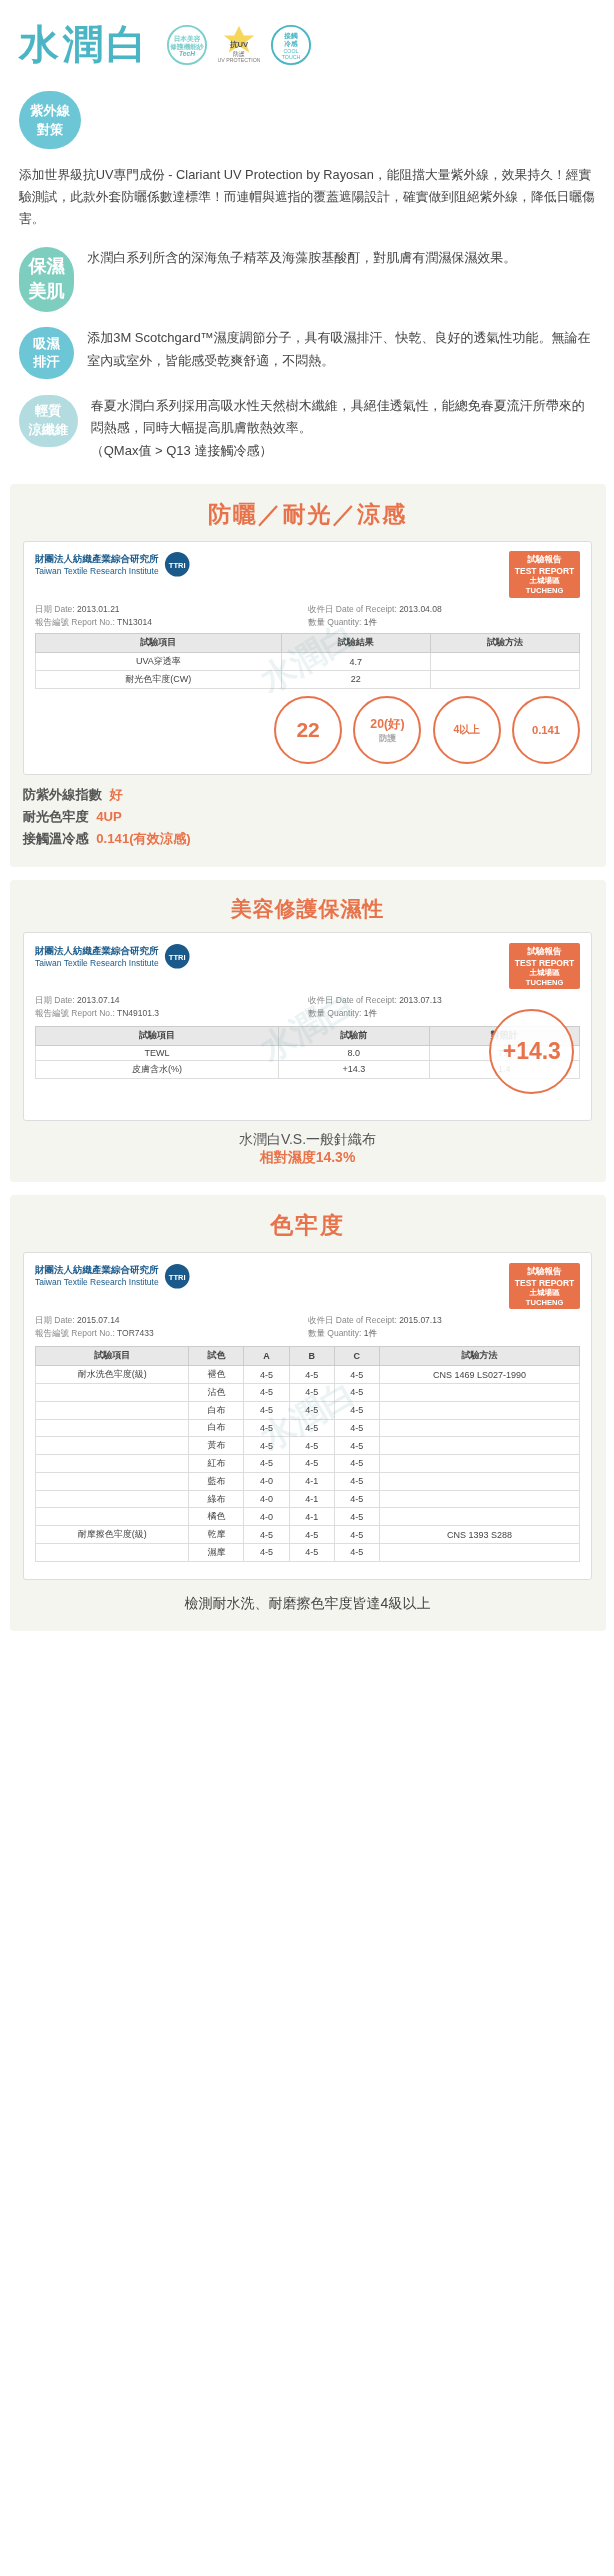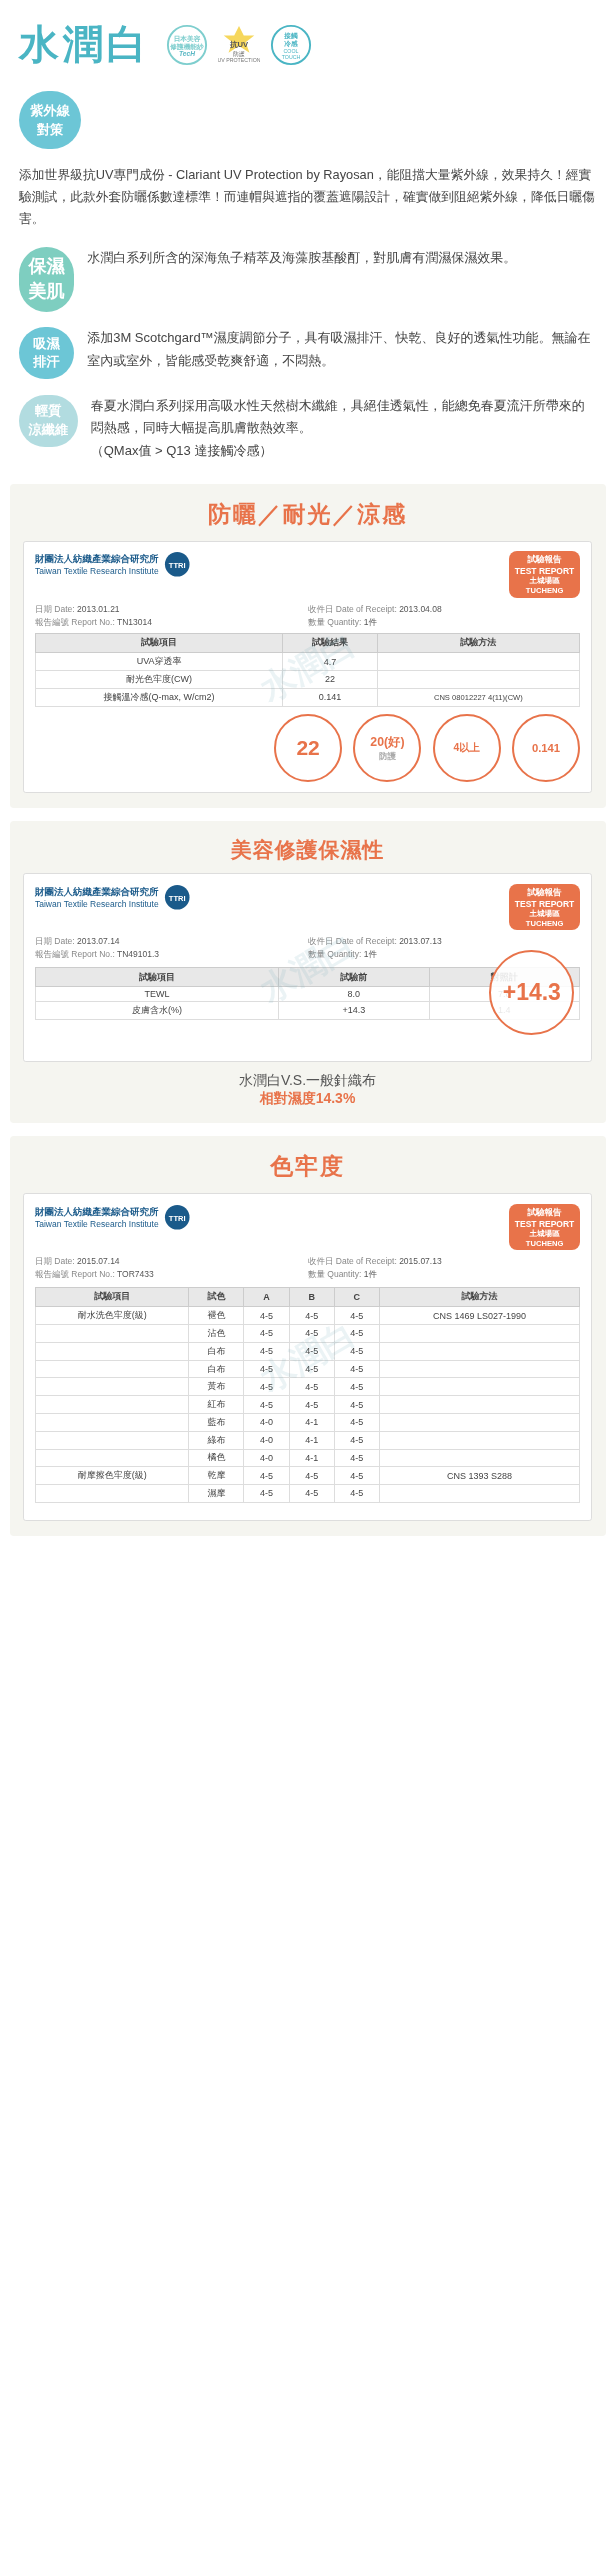--- a/index.html
+++ b/index.html
@@ -141,21 +141,21 @@
     .ttri-sub {
       font-size: 8.5px;
       color: #1a5a8a;
     }
     .report-stamp {
       background: #e8734a;
       color: #fff;
       font-size: 8.5px;
       font-weight: bold;
       padding: 2.8px 5.7px;
-      border-radius: 8px;
+      border-radius: 2px;
       text-align: center;
     }
 
     .report-table {
       width: 100%;
       border-collapse: collapse;
       font-size: 9px;
       margin-bottom: 7.6px;
     }
     .report-table th {
@@ -403,45 +403,54 @@
           <tr>
             <td>UVA穿透率</td>
             <td>4.7</td>
             <td style="font-size:7.6px;"></td>
           </tr>
           <tr>
             <td>耐光色牢度(CW)</td>
             <td>22</td>
             <td style="font-size:7.6px;"></td>
           </tr>
-          <tr>
-            <td>接觸溫冷感(Q-max, W/cm2)</td>
-            <td>0.141</td>
-            <td style="font-size:7.6px;">CNS 08012227 4(11)(CW)</td>
-          </tr>
         </tbody>
     </table>
 
     <div class="highlight-row">
       <div class="highlight-circle">
         <span class="big">22</span>
       </div>
       <div class="highlight-circle" style="font-size:12.3px;">
         <span>20(好)</span>
         <span style="font-size:8.5px;color:#aaa;">防護</span>
       </div>
       <div class="highlight-circle">
         <span>4以上</span>
       </div>
       <div class="highlight-circle" style="font-size:11.3px;">
         <span>0.141</span>
       </div>
     </div>
   </div>
 
+  <div class="result-labels">
+    <div class="result-row">
+      <span class="result-key">防紫外線指數</span>
+      <span class="result-val">好</span>
+    </div>
+    <div class="result-row">
+      <span class="result-key">耐光色牢度</span>
+      <span class="result-val">4UP</span>
+    </div>
+    <div class="result-row">
+      <span class="result-key">接觸溫冷感</span>
+      <span class="result-val">0.141(有效涼感)</span>
+    </div>
+  </div>
 </div>
 
 <div class="report-section">
   <div class="moisture-title">美容修護保濕性</div>
   <div class="report-card report-inner" style="min-height:189px;">
     <div class="report-watermark">水潤白</div>
 
     <div class="report-header">
       <div class="report-logo-area">
         <div style="display:flex;flex-direction:column;">
@@ -627,14 +636,17 @@
             <td></td>
             <td>濕摩</td>
             <td>4-5</td>
             <td>4-5</td>
             <td>4-5</td>
             <td></td>
           </tr>
         </tbody>
     </table>
   </div>
+  <div class="color-result-text">
+    <span>檢測耐水洗、耐磨擦色牢度皆達4級以上</span>
+  </div>
 </div>
 
 
 </body></html>

